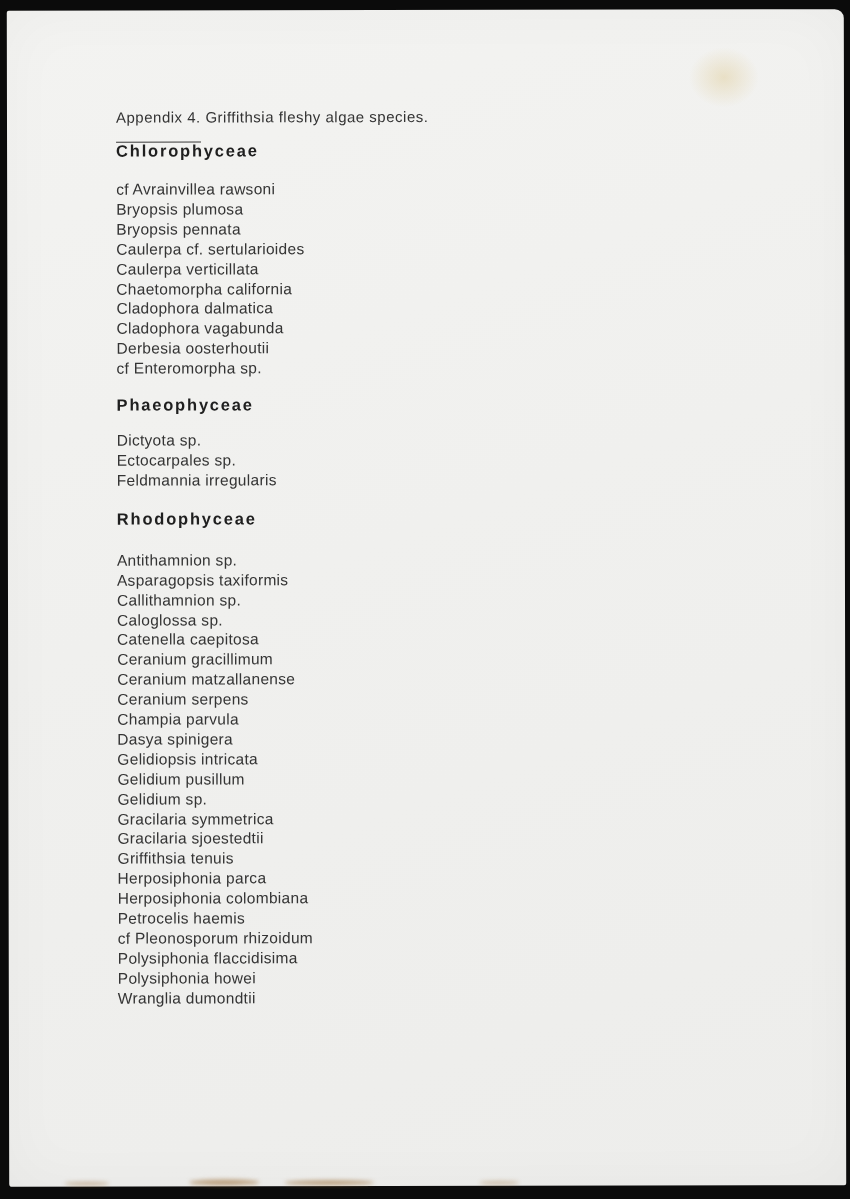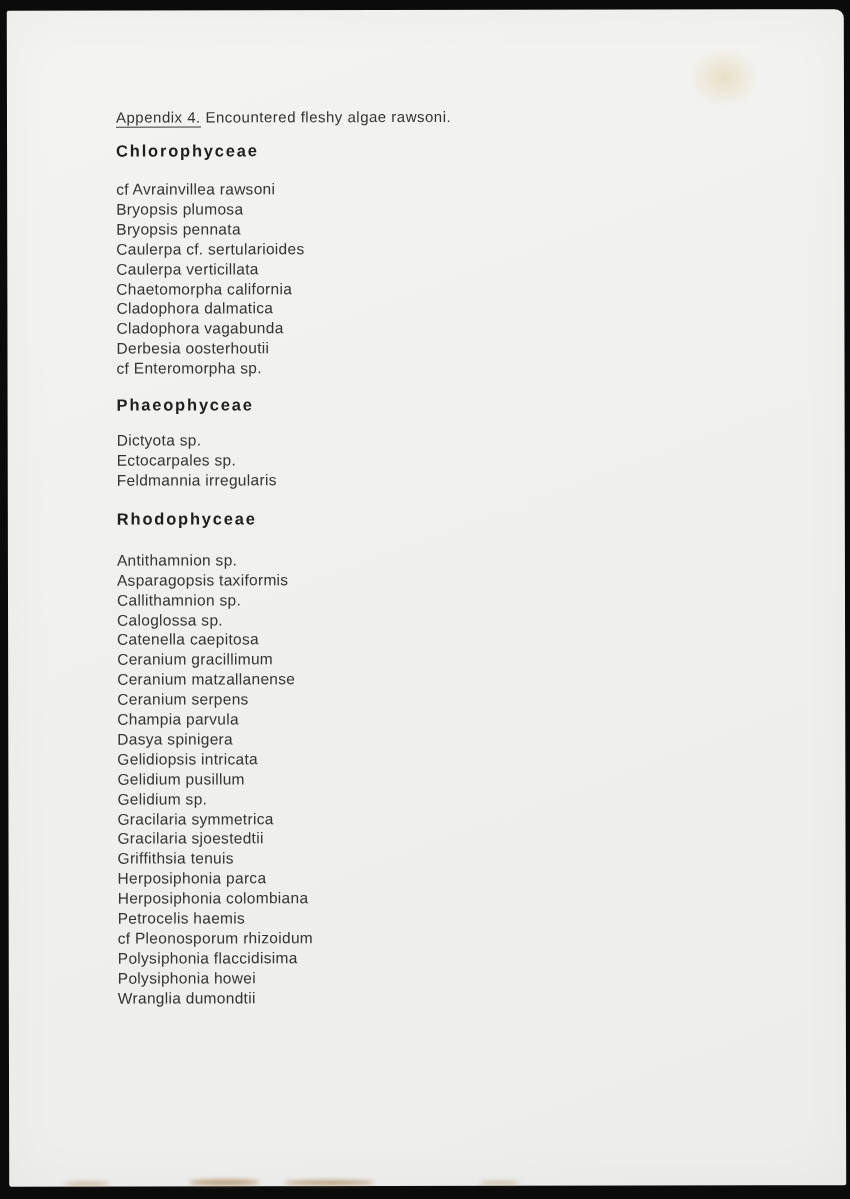--- a/index.html
+++ b/index.html
@@ -62,21 +62,21 @@
   }
   .doc-title {
     margin: 0;
     font-size: 15px;
     letter-spacing: 0.5px;
     line-height: 19px;
     color: #333;
   }
   .title-underline {
     border-bottom: 1.6px solid #3a3a3a;
-    padding-bottom: 1px;
+    padding-bottom: 16px;
   }
   .species-section h2 {
     margin: 16px 0 0;
     font-size: 16.5px;
     font-weight: bold;
     letter-spacing: 1.8px;
     line-height: 20px;
     color: #1f1f1f;
   }
   .species-section:nth-of-type(1) h2 { margin-top: 14px; }
@@ -100,21 +100,21 @@
 
 <div class="scan-frame">
   <div class="paper">
     <div class="stain-top-right"></div>
     <div class="stain-bottom s1"></div>
     <div class="stain-bottom s2"></div>
     <div class="stain-bottom s3"></div>
     <div class="stain-bottom s4"></div>
 
     <div class="content">
-      <p class="doc-title"><span class="title-underline">Appendix 4.</span><span> Encountered fleshy algae rawsoni.</span></p>
+      <p class="doc-title"><span class="title-underline">Appendix 4.</span><span> Griffithsia fleshy algae species.</span></p>
 
       <div id="sections-root">
           <section class="species-section">
             <h2>Chlorophyceae</h2>
             <ul>
               <li>cf Avrainvillea rawsoni</li>
               <li>Bryopsis plumosa</li>
               <li>Bryopsis pennata</li>
               <li>Caulerpa cf. sertularioides</li>
               <li>Caulerpa verticillata</li>

